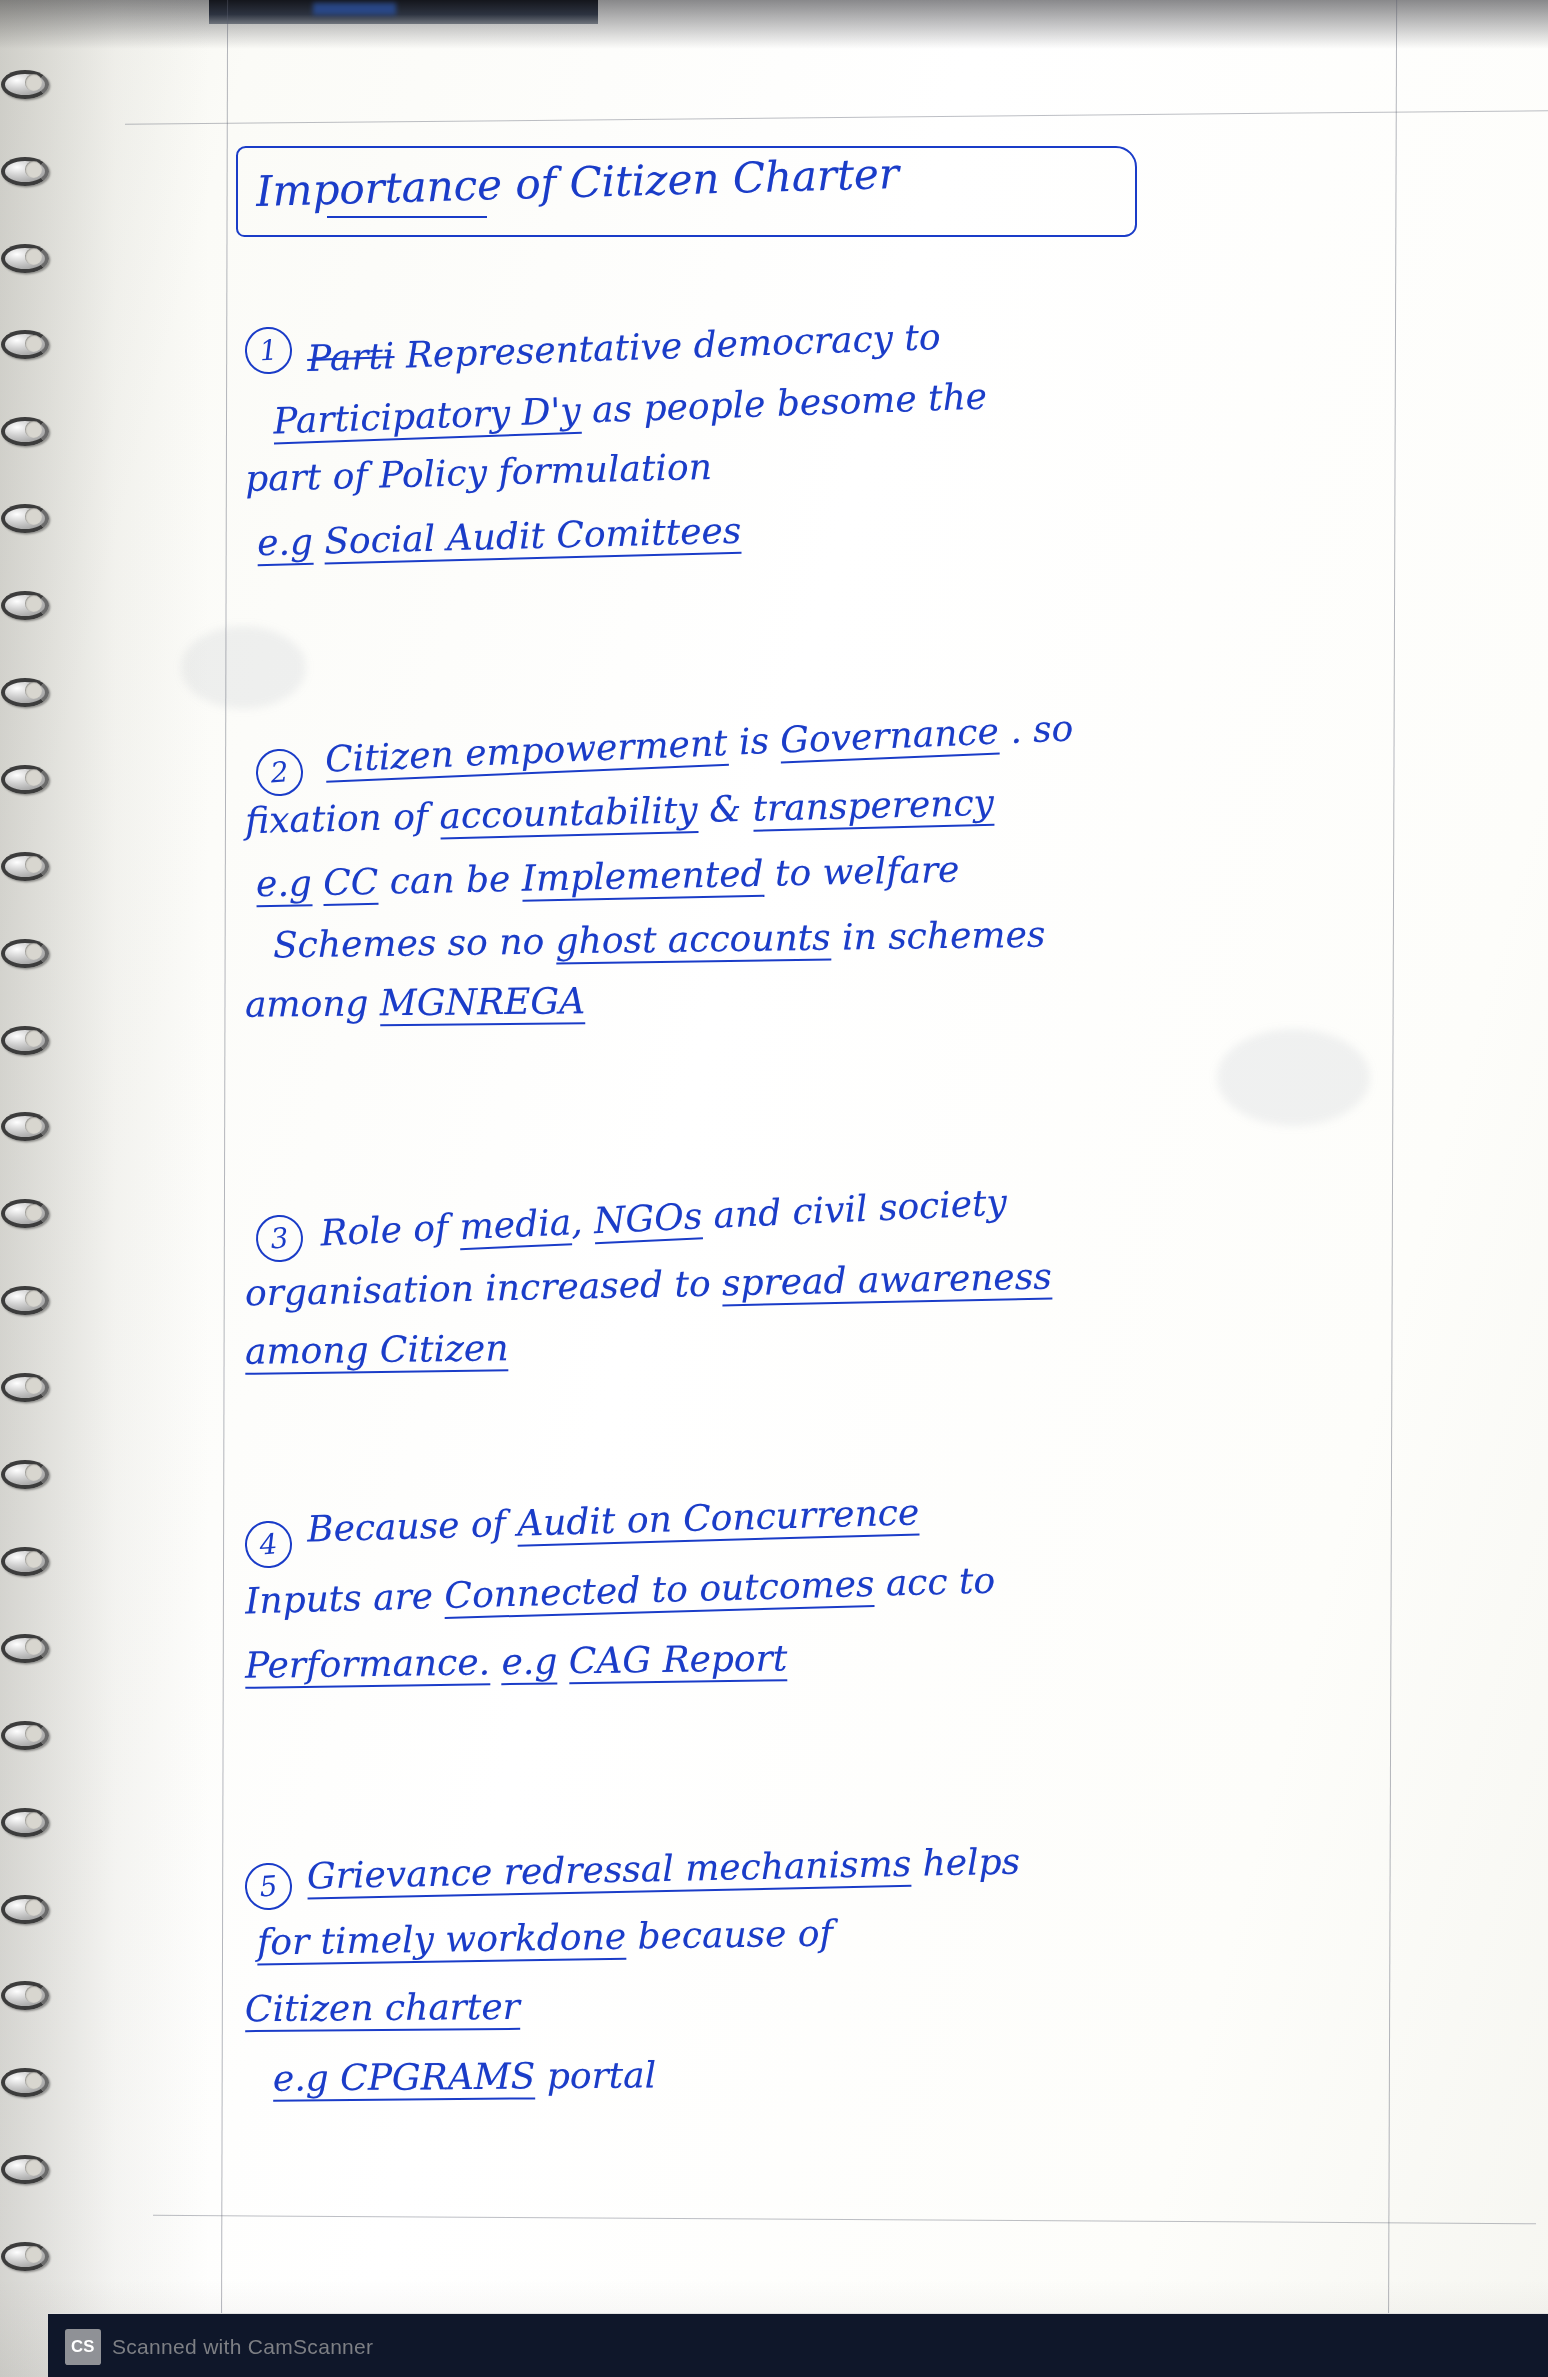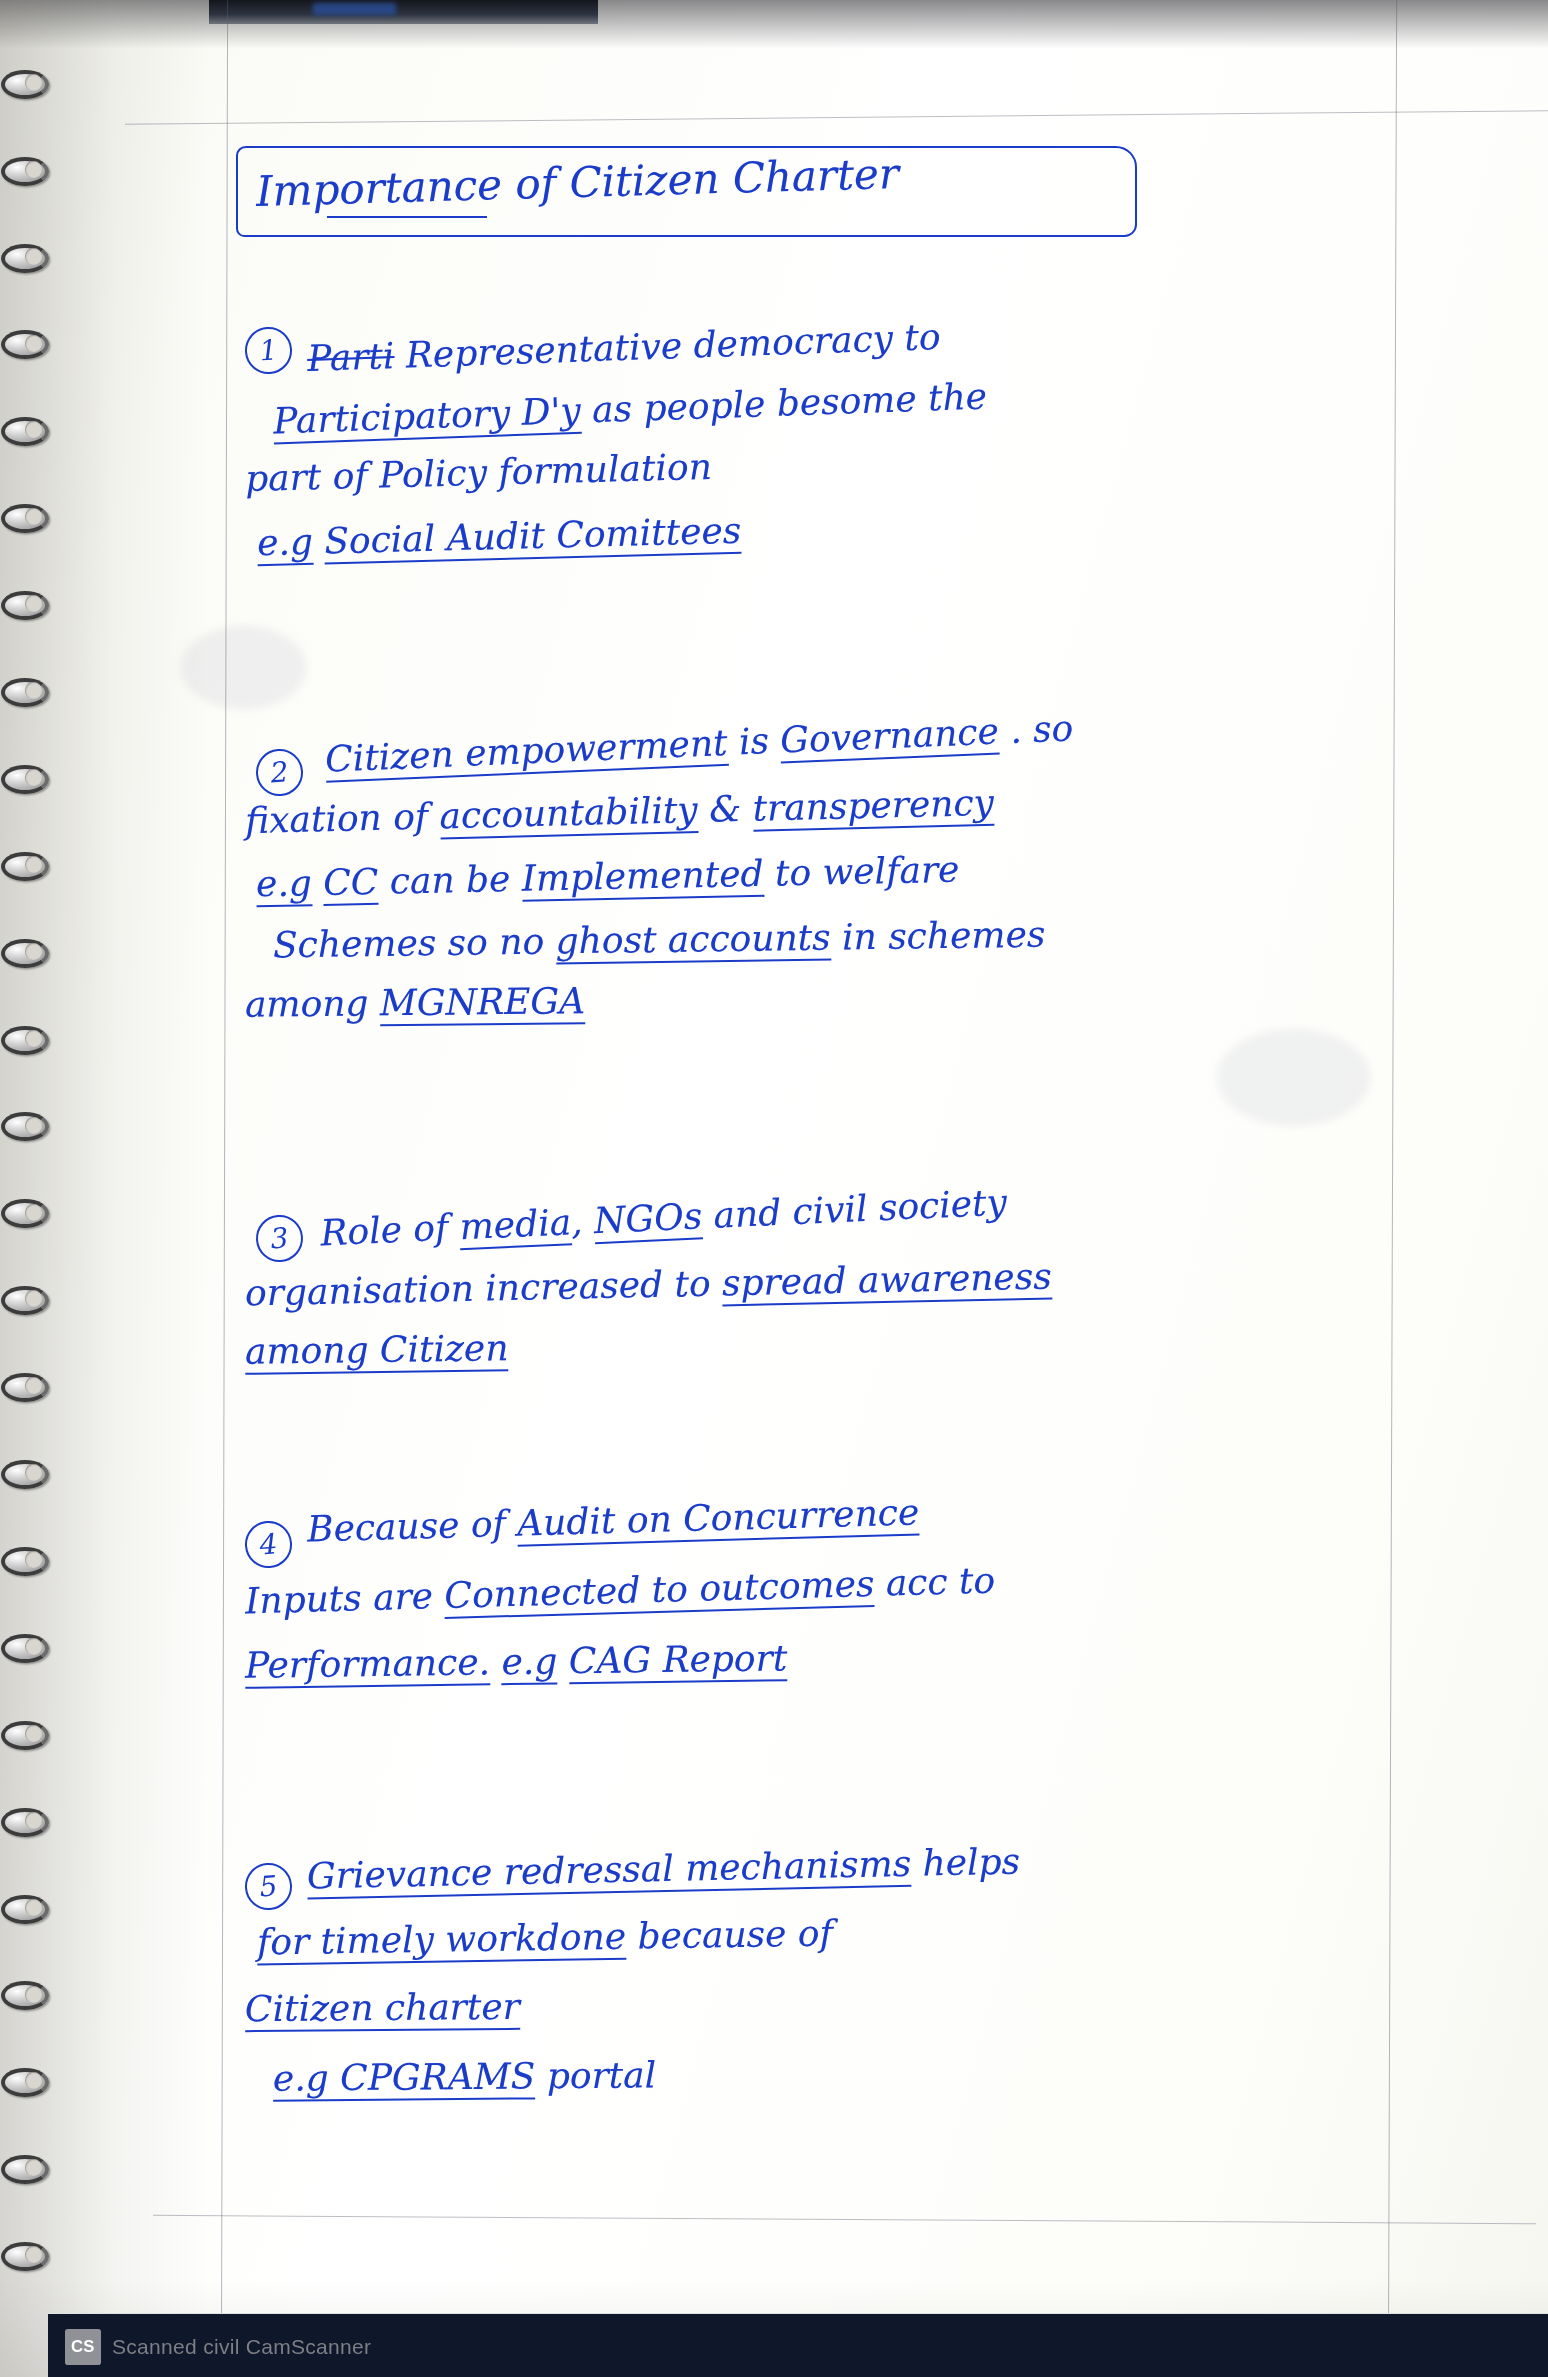--- a/index.html
+++ b/index.html
@@ -294,17 +294,17 @@
   </div>
   <div class="ink" style="left:245px; top:1987px; font-size:36px; transform: rotate(-0.5deg);">
     <span class="u">Citizen charter</span>
   </div>
   <div class="ink" style="left:273px; top:2056px; font-size:36px; transform: rotate(-0.5deg);">
     <span class="u">e.g  CPGRAMS</span><span> portal</span>
   </div>
 
   <div class="cs-bar">
     <div class="cs-logo">CS</div>
-    <div class="cs-text">Scanned civil CamScanner</div>
+    <div class="cs-text">Scanned with CamScanner</div>
   </div>
 
 </div>
 
 
 </body></html>

